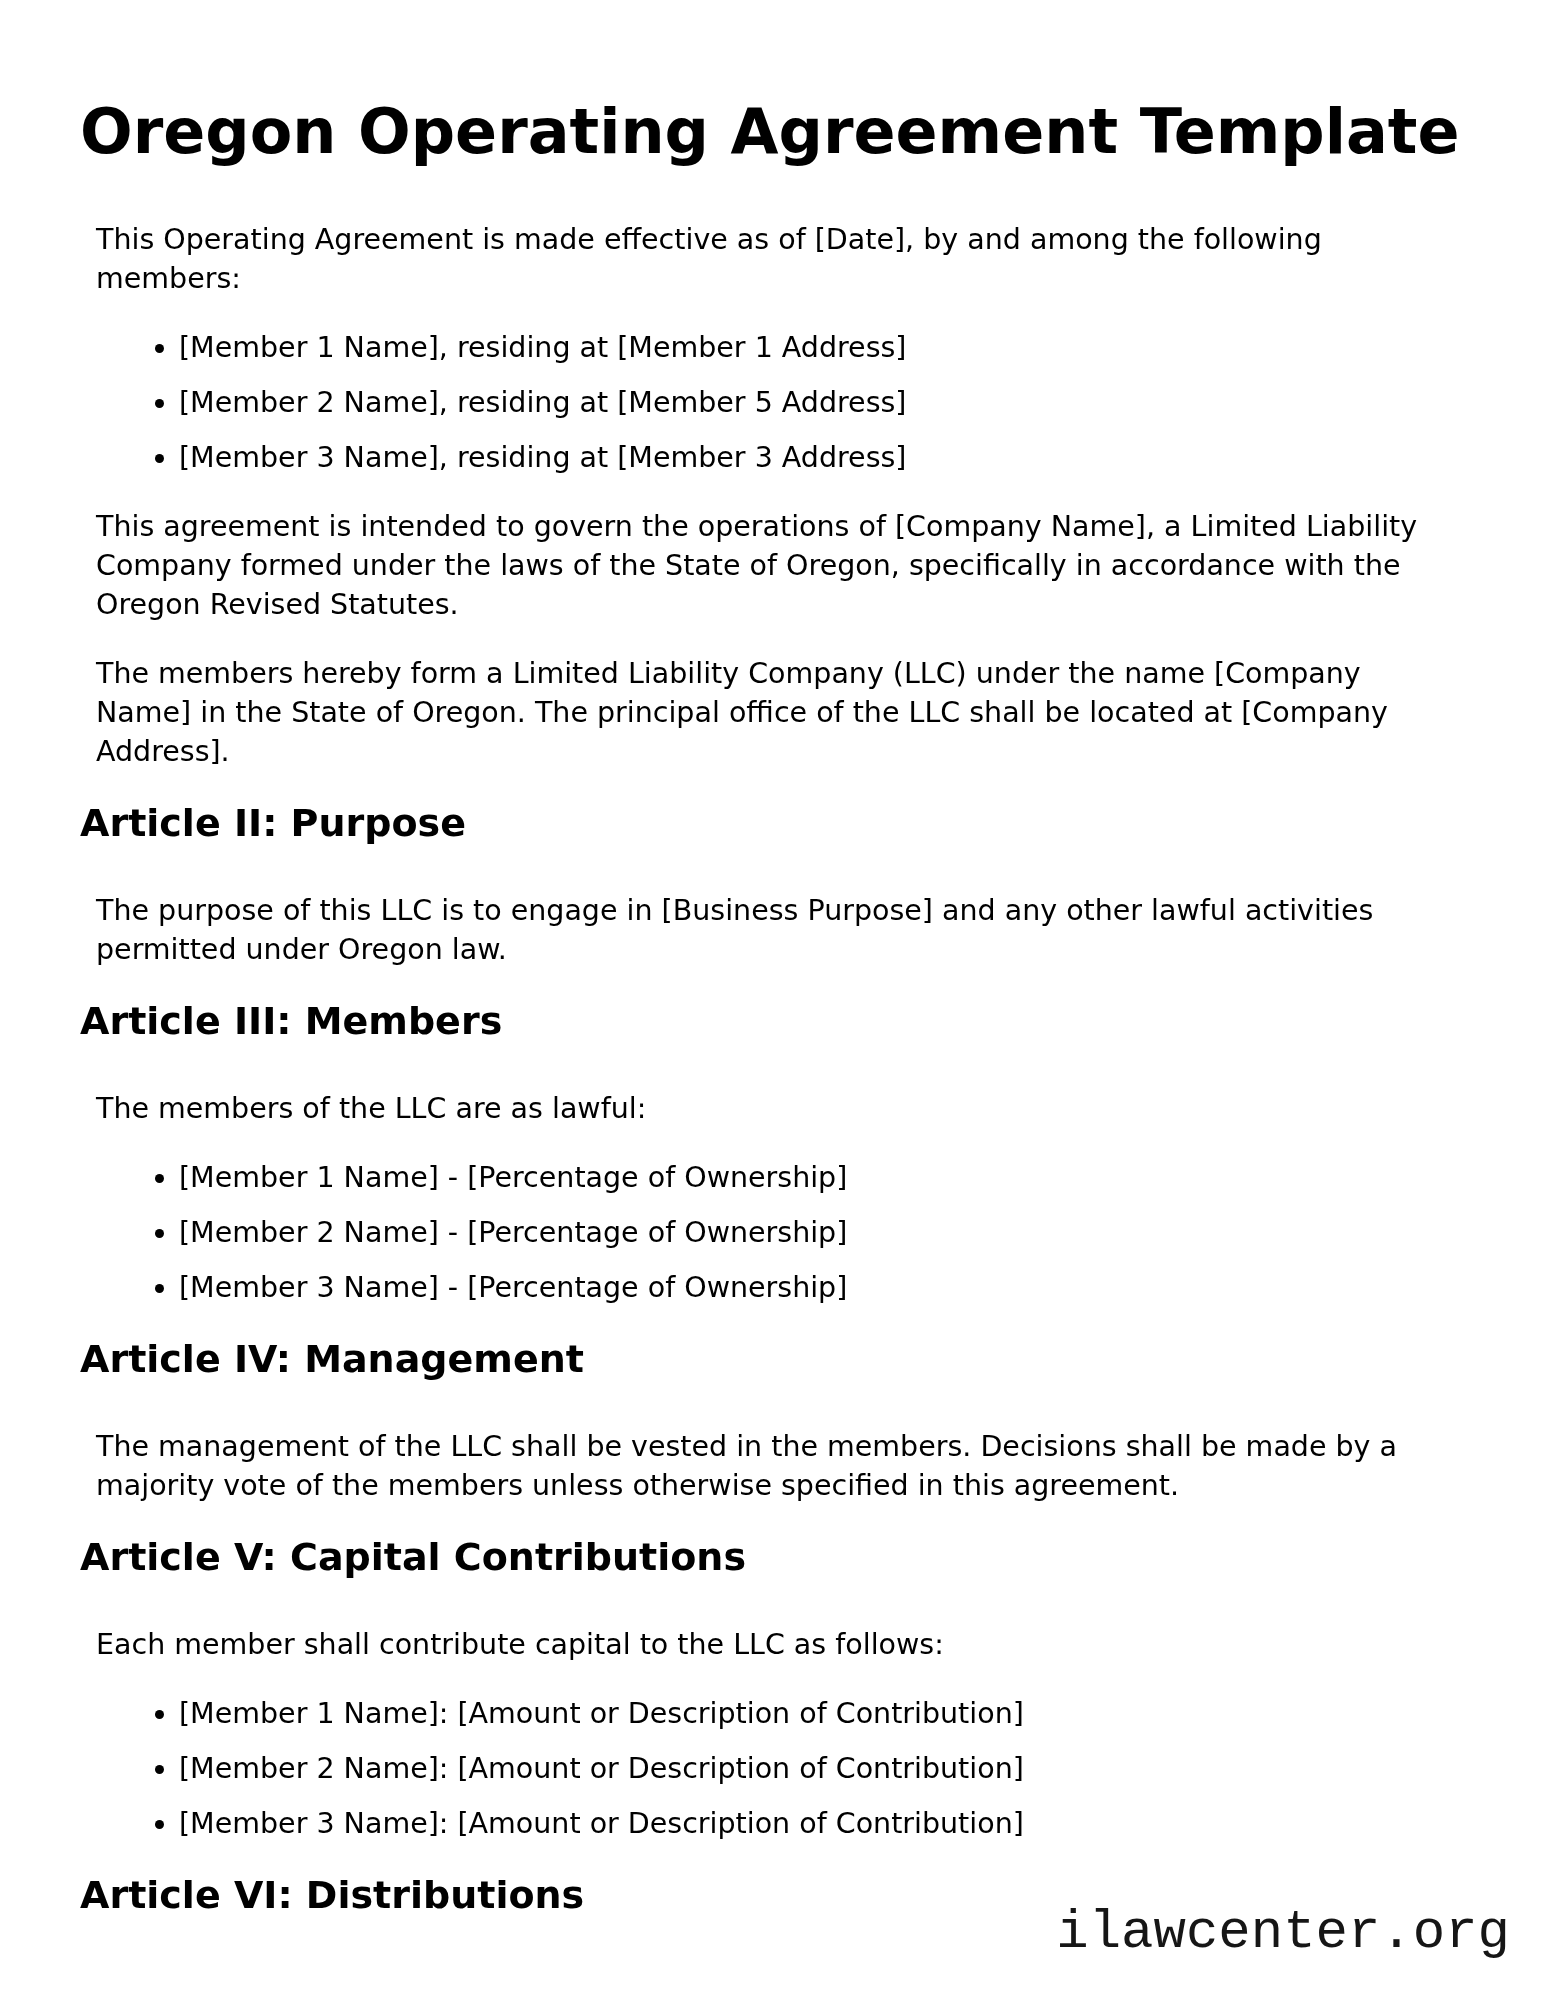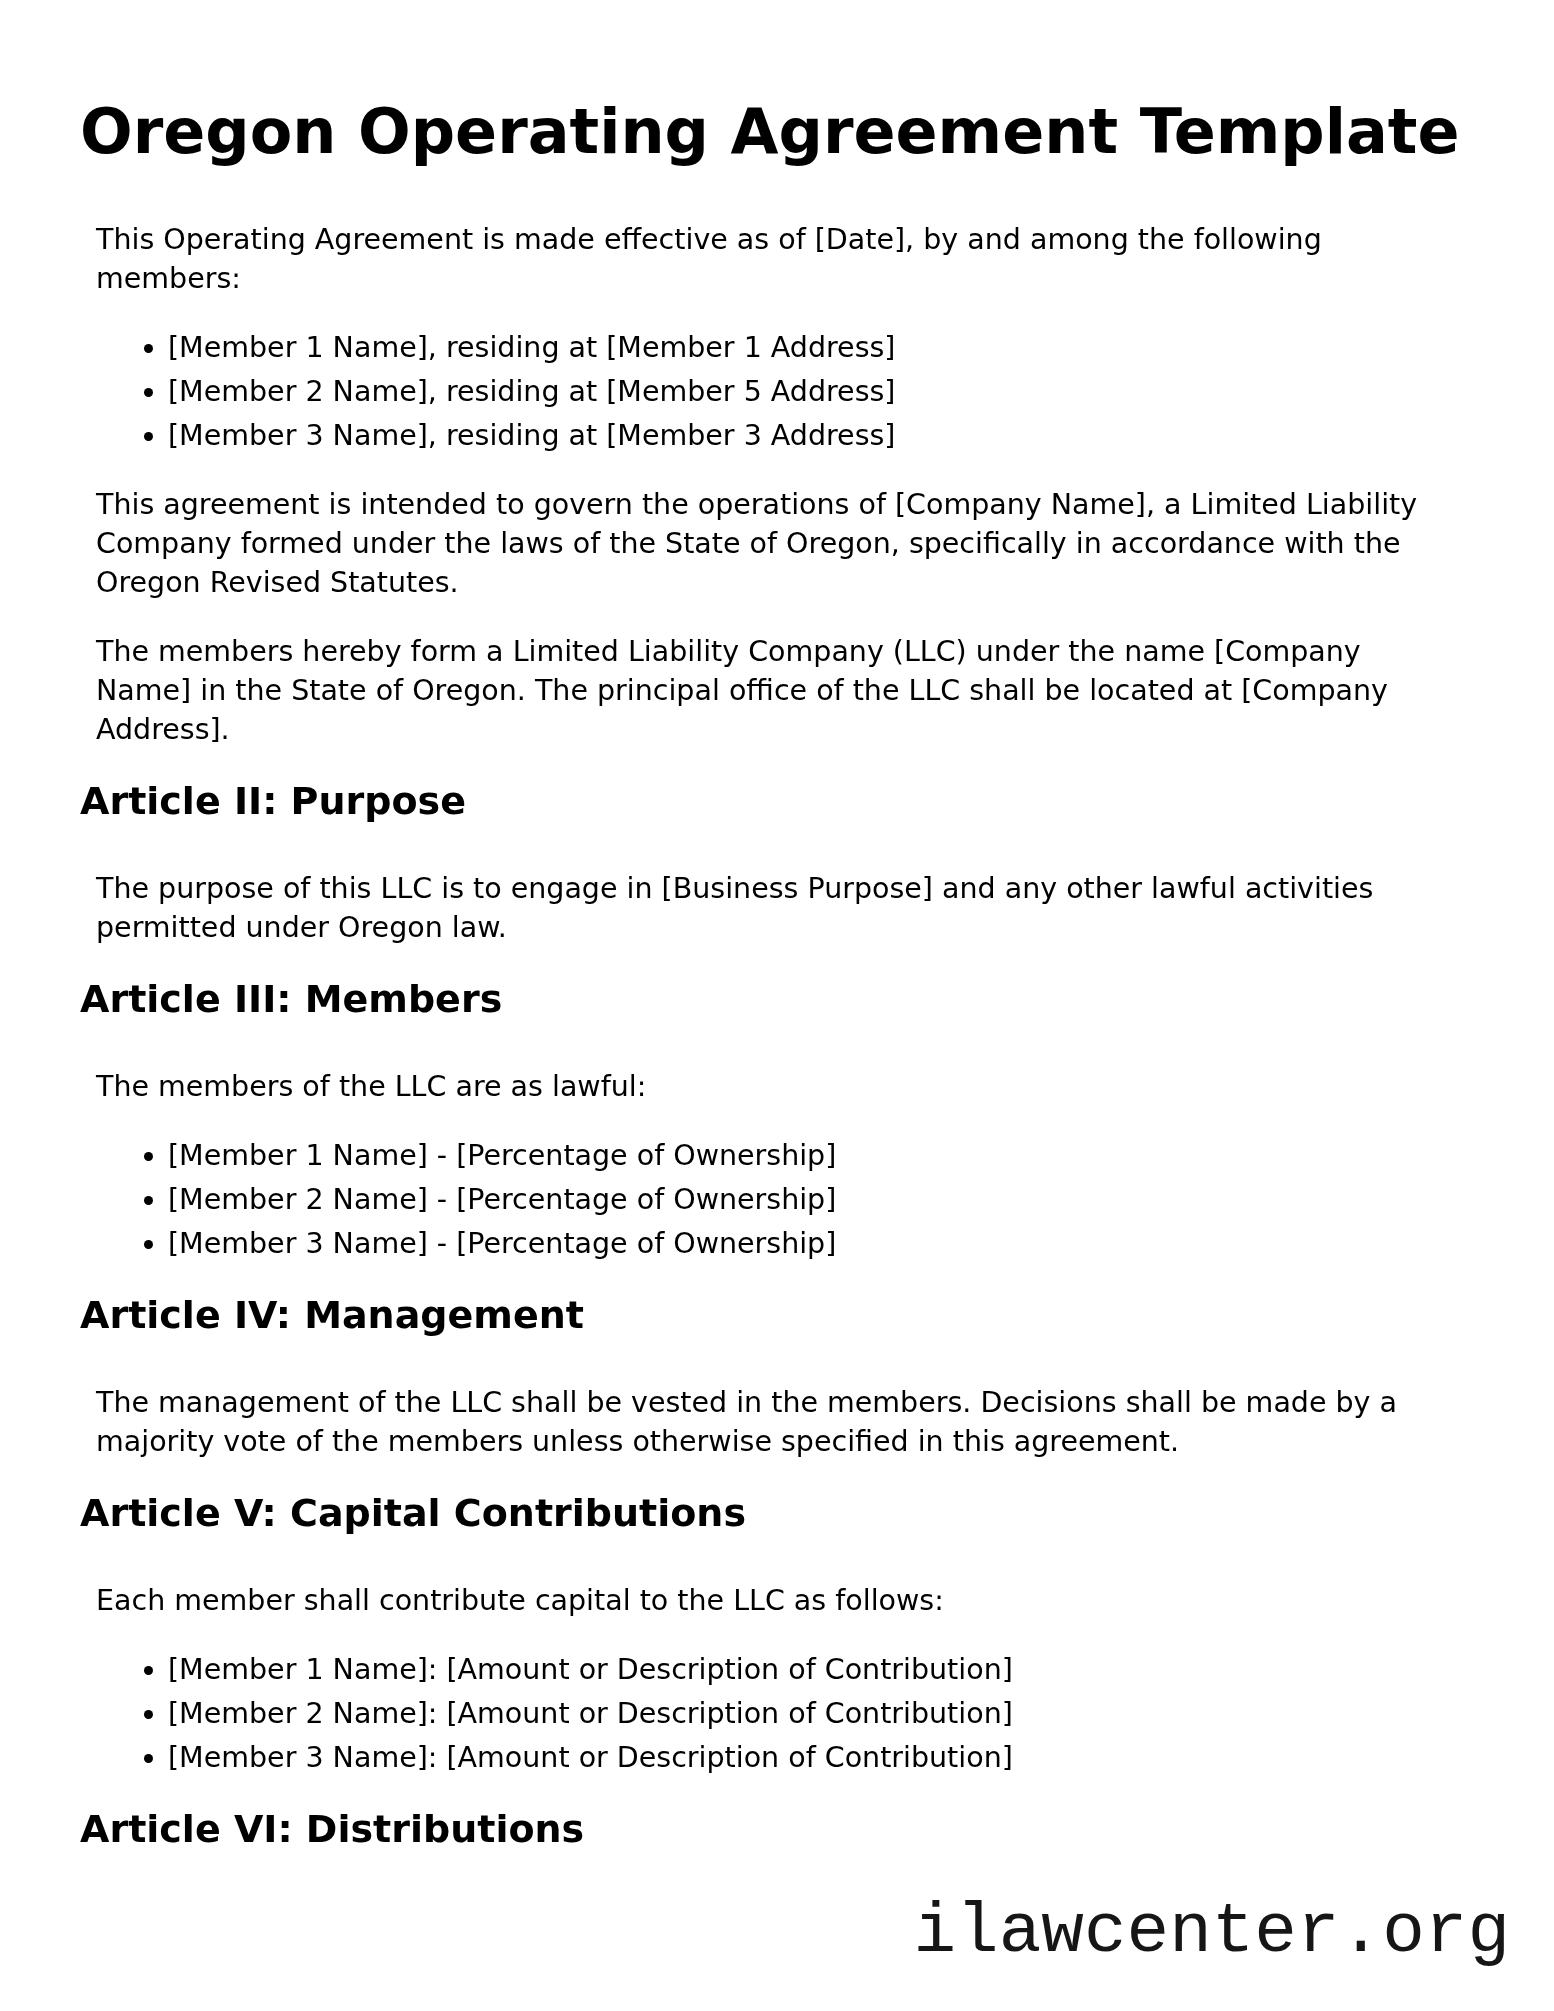--- a/index.html
+++ b/index.html
@@ -27,27 +27,27 @@
     line-height: 44px;
     font-weight: bold;
     margin: 30px 0 46px 0;
   }
   p { margin: 30px 16px; }
   ul {
     margin: 30px 0;
     padding: 0 0 0 83px;
     list-style-type: disc;
   }
-  li { margin: 5px; padding: 0; }
+  li { margin: 16px; padding: 0; }
   .watermark {
     position: absolute;
     top: 1895px;
     right: 44px;
     font-family: "Liberation Mono", monospace;
-    font-size: 71px;
+    font-size: 54px;
     line-height: 75px;
     color: #161616;
     white-space: nowrap;
   }
 </style>
 </head>
 <body>
 
 <h1>Oregon Operating Agreement Template</h1>
 

